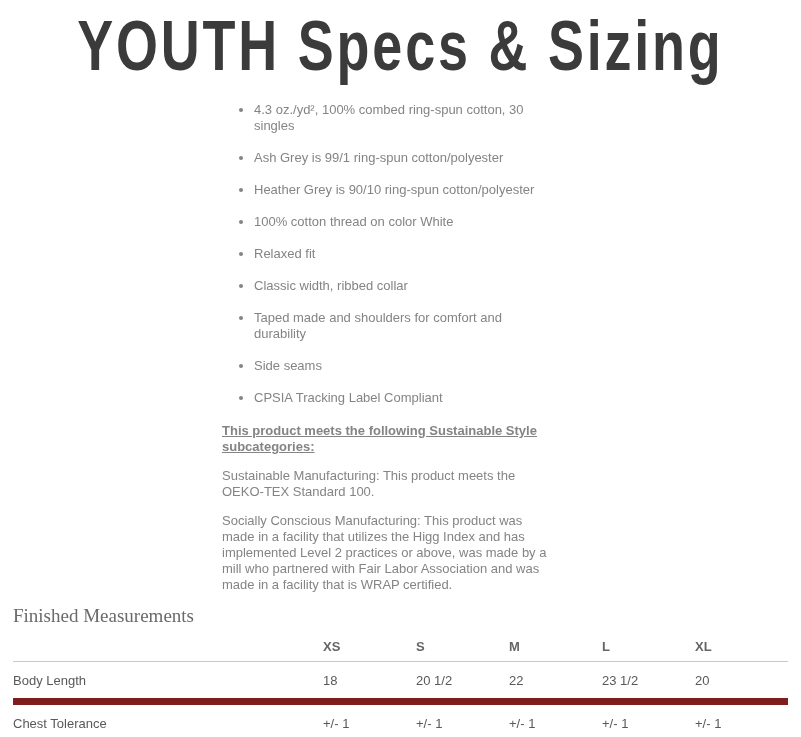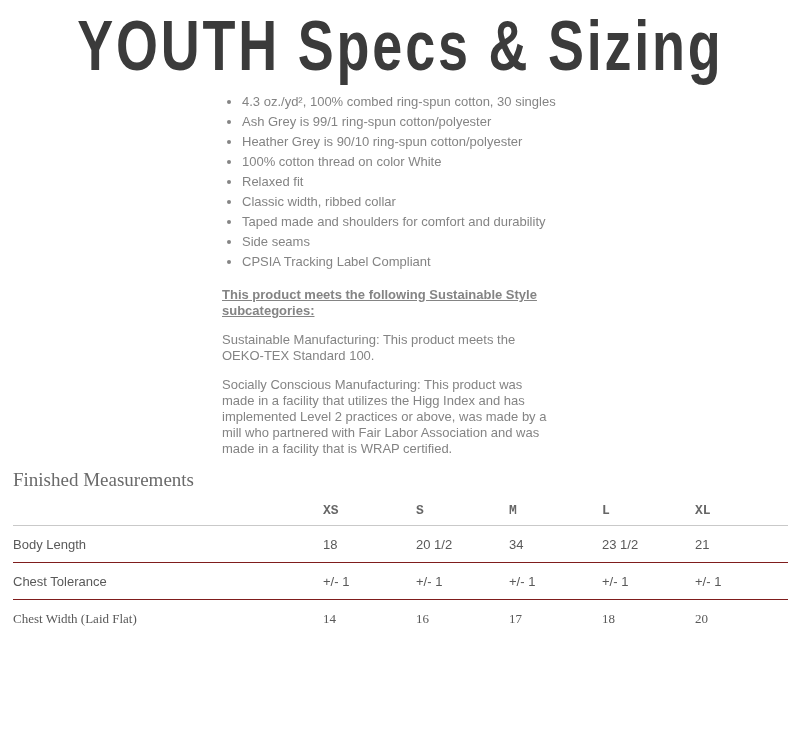--- a/index.html
+++ b/index.html
@@ -36,21 +36,21 @@
     color: #848484;
     font-size: 13px;
     line-height: 16px;
     margin-top: 8px;
   }
   .specs-col ul {
     margin: 0 0 17px 0;
     padding-left: 16px;
     list-style: disc outside;
   }
-  .specs-col li { margin: 4px; padding: 0; }
+  .specs-col li { margin: 16px; padding: 0; }
   .subcategories-heading {
     font-weight: bold;
     text-decoration: underline;
     margin: 14px 0 8px 0;
   }
   .spec-paragraph { margin: 13px 8px 0 0; }
   
   .fm-heading {
     font-family: "Liberation Serif", serif;
     font-size: 19px;
@@ -66,27 +66,26 @@
     table-layout: fixed;
     font-size: 13px;
   }
   table.size-table col.label-col { width: 40%; }
   table.size-table th {
     text-align: left;
     font-weight: bold;
     color: #666666;
     padding: 6px 0 7px 0;
     border-bottom: 1px solid #c9c9c9;
-    font-family: Liberation Mono, monospace;
   }
   table.size-table td {
     text-align: left;
     color: #595959;
     padding: 11px 0 10px 0;
-    border-bottom: 1px solid #7f1d1d;
+    border-bottom: 7px solid #7f1d1d;
   }
   table.size-table tbody tr:last-child td { border-bottom: none; font-family: Liberation Serif, serif; }
 </style>
 </head>
 <body>
 
 <div class="title-wrap">
   <h1 class="page-title">YOUTH Specs &amp; Sizing</h1>
 </div>
 
@@ -126,23 +125,23 @@
       <th>M</th>
       <th>L</th>
       <th>XL</th>
     </tr>
   </thead>
   <tbody>
     <tr>
       <td>Body Length</td>
       <td>18</td>
       <td>20 1/2</td>
-      <td>34</td>
+      <td>22</td>
       <td>23 1/2</td>
-      <td>21</td>
+      <td>20</td>
     </tr>
     <tr>
       <td>Chest Tolerance</td>
       <td>+/- 1</td>
       <td>+/- 1</td>
       <td>+/- 1</td>
       <td>+/- 1</td>
       <td>+/- 1</td>
     </tr>
     <tr>

